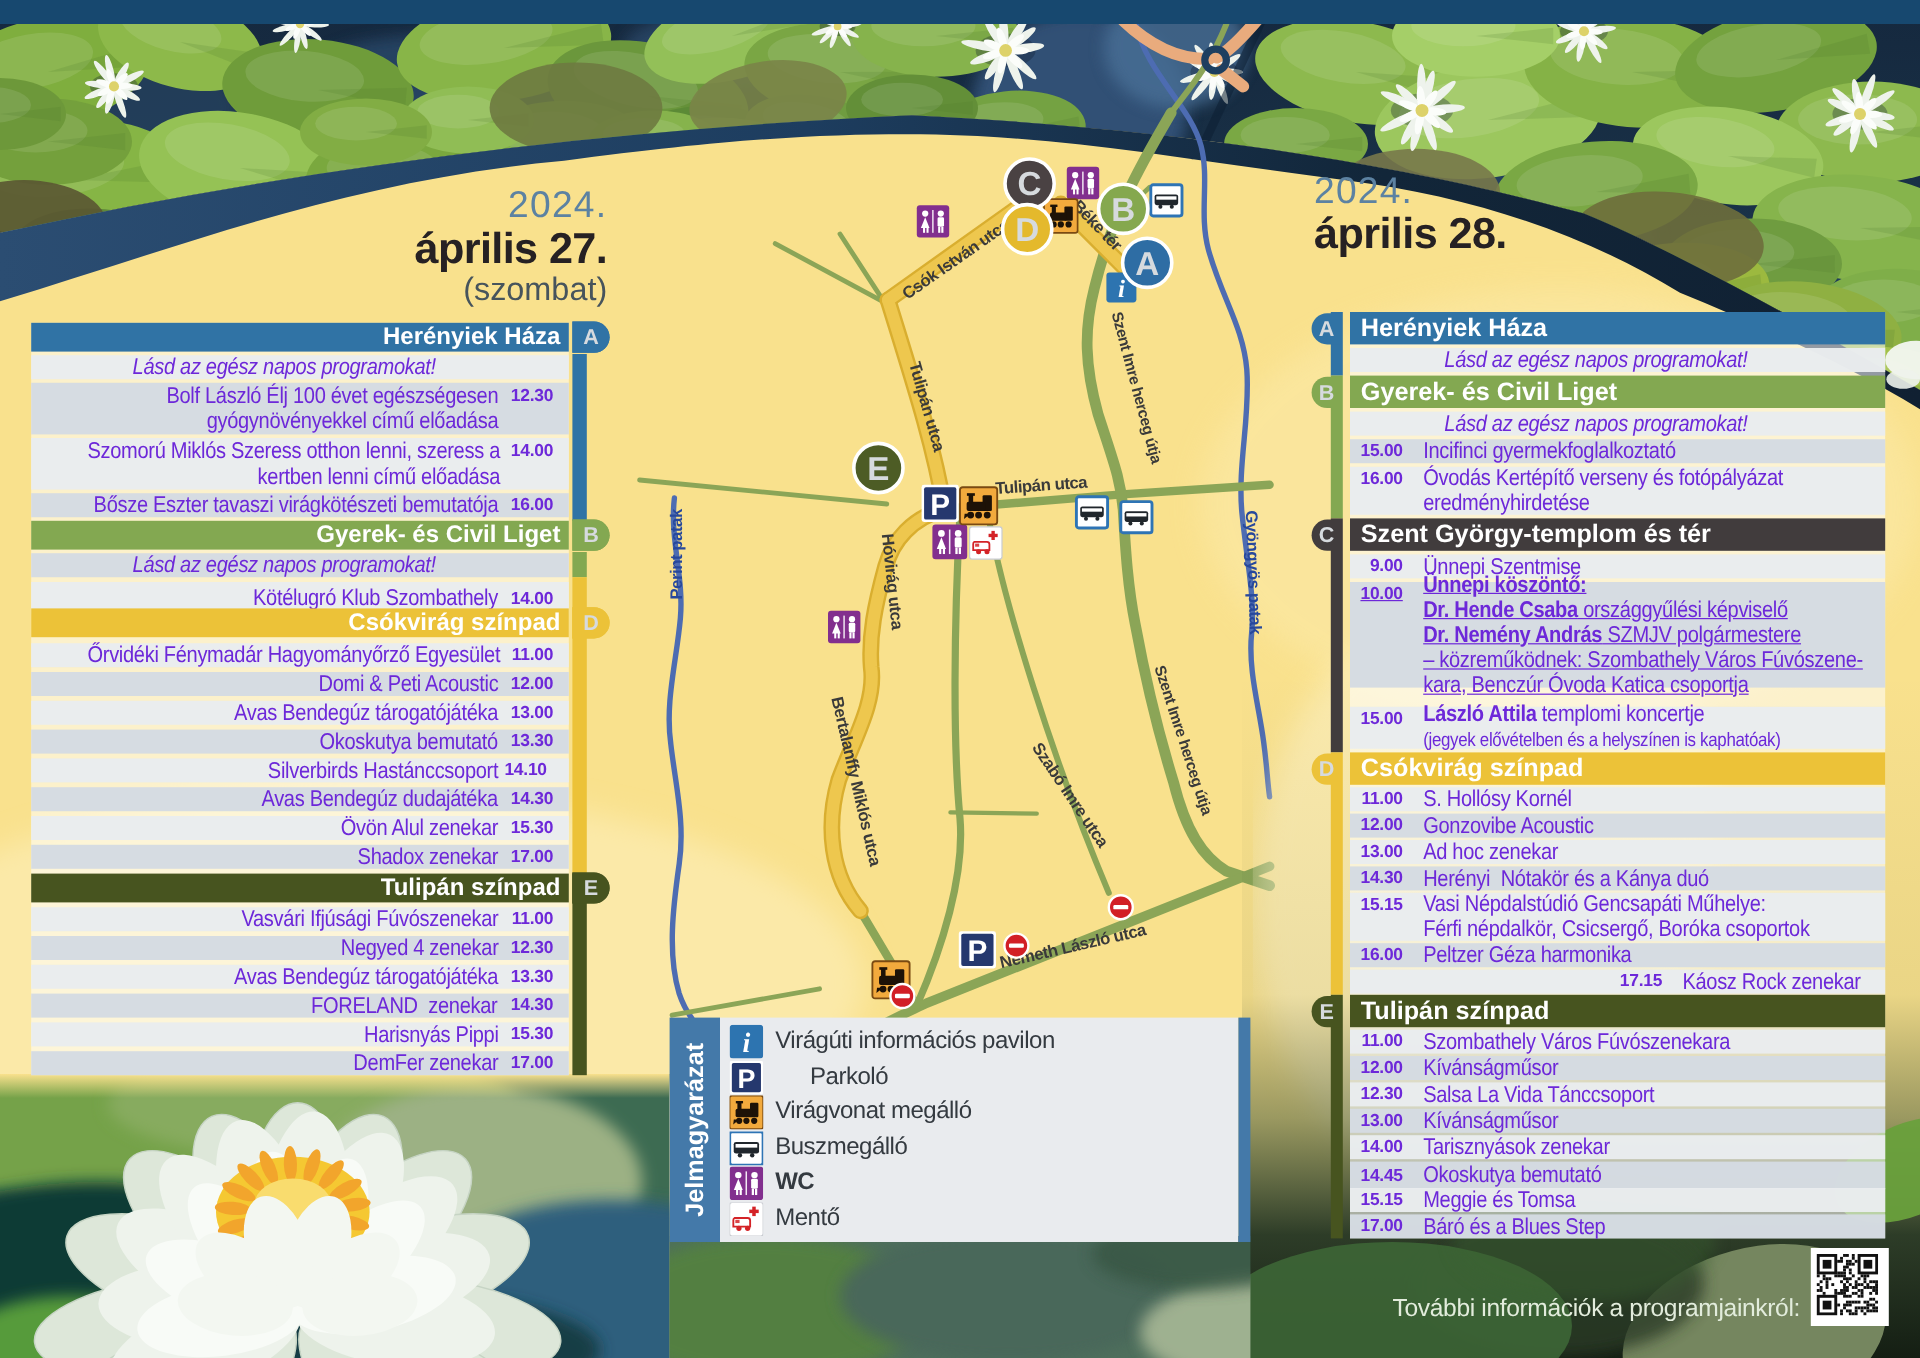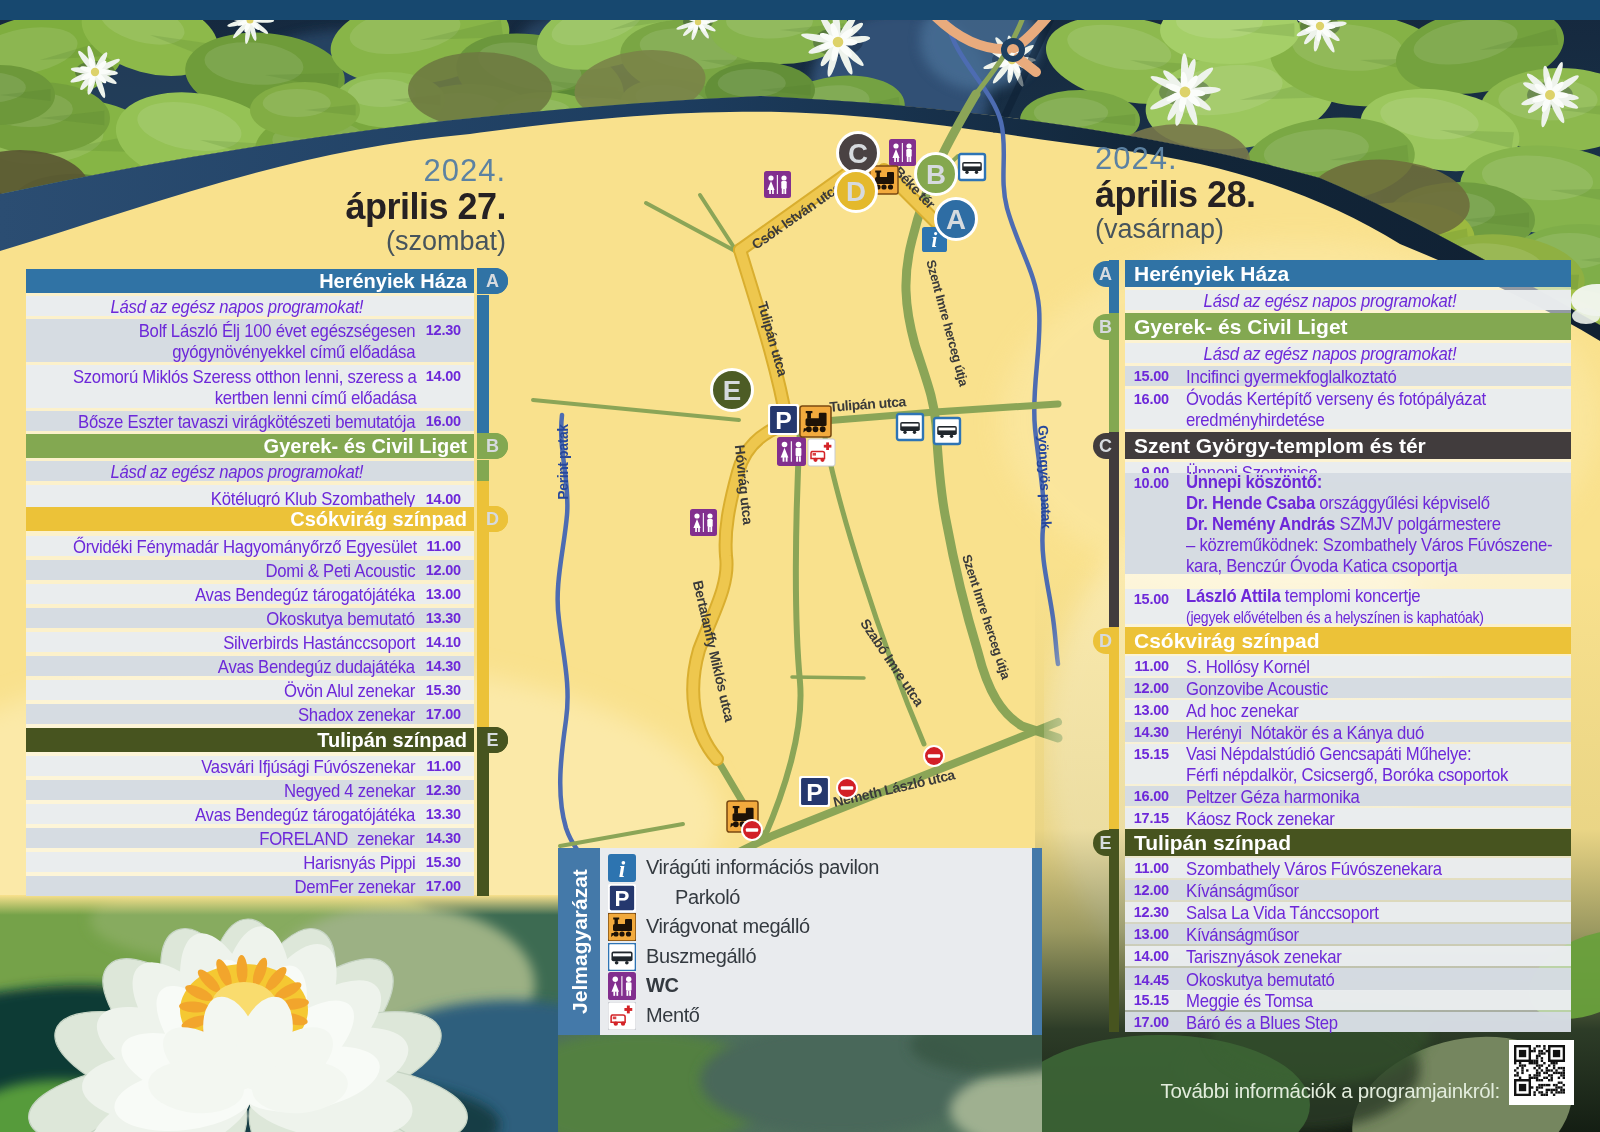--- a/index.html
+++ b/index.html
@@ -945,21 +945,20 @@
 
 <div class="dateL">
     <div class="yr">2024.</div>
     <div class="dt">április 27.</div>
     <div class="dw">(szombat)</div>
   </div>
 
 <div class="dateR">
     <div class="yr">2024.</div>
     <div class="dt">április 28.</div>
-    <div class="dw">(vasárnap)</div>
   </div>
 
 <div class="panel" style="left:26px;top:269px;width:448px;height:630px;">
     <div style="position:absolute;left:0;top:0;width:448px;height:627px;background:rgba(255,255,255,0.55);"></div>
     <div class="strip c-blue" style="left:451px;top:26px;height:139px;"></div>
     <div class="strip c-green" style="left:451px;top:191px;height:21px;"></div>
     <div class="strip c-yel" style="left:451px;top:212px;height:247px;"></div>
     <div class="strip c-olive" style="left:451px;top:459px;height:168px;"></div>
     <div class="hdr hL c-blue" style="top:0px;">Herényiek Háza</div>
     <div class="tabL c-blue" style="left:451px;top:-1px;"></div>
@@ -1003,21 +1002,21 @@
     <div class="row rowL shA" style="top:315px;height:20px;">
       <span class="txt">Avas Bendegúz tárogatójátéka</span>
       <span class="t" style="width:46px;">13.00</span>
     </div>
     <div class="row rowL shB" style="top:339px;height:20px;">
       <span class="txt">Okoskutya bemutató</span>
       <span class="t" style="width:46px;">13.30</span>
     </div>
     <div class="row rowL shA" style="top:363px;height:20px;">
       <span class="txt">Silverbirds Hastánccsoport</span>
-      <span class="t" style="width:46px;">14.10</span>
+      <span class="t" style="width:46px;text-align:center;">14.10</span>
     </div>
     <div class="row rowL shB" style="top:387px;height:20px;">
       <span class="txt">Avas Bendegúz dudajátéka</span>
       <span class="t" style="width:46px;">14.30</span>
     </div>
     <div class="row rowL shA" style="top:411px;height:20px;">
       <span class="txt">Övön Alul zenekar</span>
       <span class="t" style="width:46px;">15.30</span>
     </div>
     <div class="row rowL shB" style="top:435px;height:20px;">
@@ -1078,21 +1077,21 @@
     <div class="row rowR shA" style="top:129px;height:40px;">
       <span class="t" style="width:44px;text-align:right;flex:none;align-self:flex-start;margin-top:2px;">16.00</span>
       <span class="txt" style="margin-left:17px;">Óvodás Kertépítő verseny és fotópályázat<br>eredményhirdetése</span>
     </div>
     <div class="hdr hR c-char" style="top:172px;">Szent György-templom és tér</div>
     <div class="tabR c-char" style="left:-32px;top:173px;">C</div>
     <div class="row rowR shA" style="top:202px;height:20px;">
       <span class="t" style="width:44px;text-align:right;flex:none;">9.00</span>
       <span class="txt" style="margin-left:17px;">Ünnepi Szentmise</span>
     </div>
-    <div class="row rowR shB" style="top:213px;height:101px;">
+    <div class="row rowR shB" style="top:225px;height:88px;text-decoration:underline;">
       <span class="t" style="width:44px;text-align:right;flex:none;align-self:flex-start;margin-top:2px;">10.00</span>
       <span class="txt" style="margin-left:17px;"><b>Ünnepi köszöntő:</b><br><b>Dr. Hende Csaba</b> országgyűlési képviselő<br><b>Dr. Nemény András</b> SZMJV polgármestere<br>– közreműködnek: Szombathely Város Fúvószene-<br>kara, Benczúr Óvoda Katica csoportja</span>
     </div>
     <div class="row rowR shA" style="top:329px;height:35px;">
       <span class="t" style="width:44px;text-align:right;flex:none;align-self:flex-start;margin-top:2px;">15.00</span>
       <span class="txt" style="margin-left:17px;"><b>László Attila</b> templomi koncertje<br><span style="font-size:16px;">(jegyek elővételben és a helyszínen is kaphatóak)</span></span>
     </div>
     <div class="hdr hR c-yel" style="top:367px;">Csókvirág színpad</div>
     <div class="tabR c-yel" style="left:-32px;top:368px;">D</div>
     <div class="row rowR shA" style="top:396px;height:20px;">
@@ -1112,21 +1111,21 @@
       <span class="txt" style="margin-left:17px;">Herényi&nbsp; Nótakör és a Kánya duó</span>
     </div>
     <div class="row rowR shA" style="top:484px;height:40px;">
       <span class="t" style="width:44px;text-align:right;flex:none;align-self:flex-start;margin-top:2px;">15.15</span>
       <span class="txt" style="margin-left:17px;">Vasi Népdalstúdió Gencsapáti Műhelye:<br>Férfi népdalkör, Csicsergő, Boróka csoportok</span>
     </div>
     <div class="row rowR shB" style="top:526px;height:20px;">
       <span class="t" style="width:44px;text-align:right;flex:none;">16.00</span>
       <span class="txt" style="margin-left:17px;">Peltzer Géza harmonika</span>
     </div>
-    <div class="row rowR shA" style="top:548px;height:20px;">
+    <div class="row rowR shA" style="top:548px;height:20px;justify-content:flex-end;">
       <span class="t" style="width:44px;text-align:right;flex:none;">17.15</span>
       <span class="txt" style="margin-left:17px;">Káosz Rock zenekar</span>
     </div>
     <div class="hdr hR c-olive" style="top:569px;">Tulipán színpad</div>
     <div class="tabR c-olive" style="left:-32px;top:570px;">E</div>
     <div class="row rowR shA" style="top:598px;height:20px;">
       <span class="t" style="width:44px;text-align:right;flex:none;">11.00</span>
       <span class="txt" style="margin-left:17px;">Szombathely Város Fúvószenekara</span>
     </div>
     <div class="row rowR shB" style="top:620px;height:20px;">

